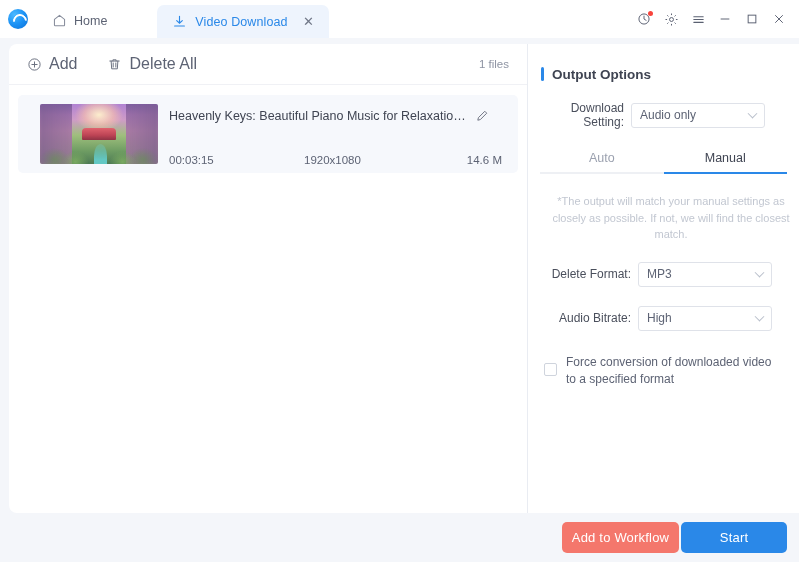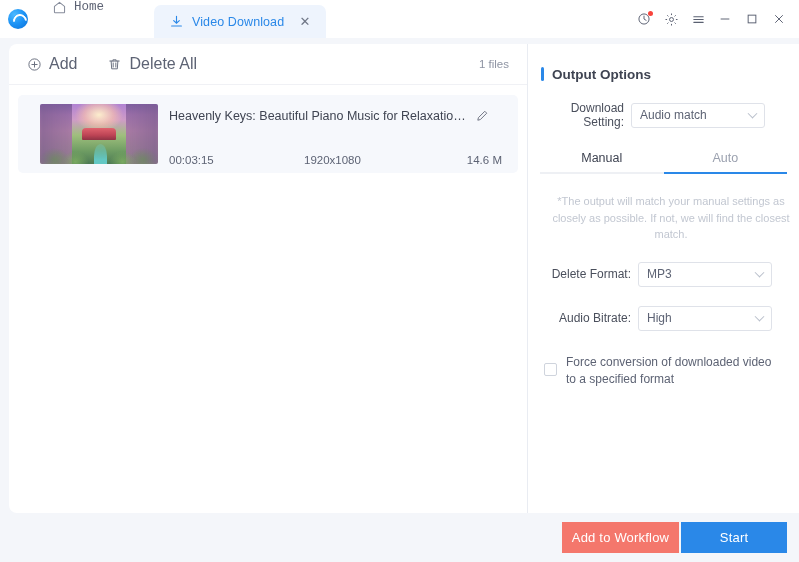--- a/index.html
+++ b/index.html
@@ -25,22 +25,22 @@
     background: radial-gradient(circle at 32% 28%, #4db9ff 0%, #1d93f5 48%, #0a6fd8 100%);
     position: relative; flex: none;
   }
   .logo::after {
     content: ""; position: absolute; left: 5px; top: 5px; width: 10px; height: 10px;
     border: 2px solid #ffffff; border-radius: 50%;
     border-right-color: transparent; border-bottom-color: transparent;
     transform: rotate(40deg);
   }
   .home-btn {
-    display: flex; align-items: flex-start; gap: 7px;
-    margin-left: 18px; height: 38px; padding: 0 6px; cursor: default; font-family: Liberation Mono, monospace;
+    display: flex; align-items: flex-end; gap: 7px;
+    margin-left: 18px; height: 38px; padding: 10px 6px; cursor: default;
   }
   .home-label { font-size: 12.5px; color: #5d6374; }
 
   .tabs { display: flex; align-items: flex-end; height: 38px; margin-left: 44px; }
   .tab {
     display: flex; align-items: center; gap: 8px;
     height: 33px; padding: 0 13px 0 15px;
     background: #eef4fd; border-radius: 7px 7px 0 0;
     min-width: 172px;
   }
@@ -194,21 +194,21 @@
   .check-row { display: flex; align-items: flex-start; gap: 9px; padding: 23px 18px 0 16px; }
   .checkbox {
     width: 13px; height: 13px; border: 1px solid #cfd4dd; border-radius: 2px;
     background: #fff; flex: none; margin-top: 9px; cursor: default;
   }
   .check-text { font-size: 12px; line-height: 1.45; color: #5d6374; }
 
   
   .footer { position: absolute; left: 0; top: 513px; width: 799px; height: 49px; }
   .btn {
-    position: absolute; top: 9px; height: 31px; border-radius: 0;
+    position: absolute; top: 9px; height: 31px; border-radius: 5px;
     display: flex; align-items: center; justify-content: center;
     font-size: 13px; color: #ffffff; cursor: default; letter-spacing: .2px;
   }
   .btn-workflow { right: 120px; width: 117px; background: #f4776c; }
   .btn-start { right: 12px; width: 106px; background: #2a88e8; }
 
   svg { display: block; }
 </style>
 </head>
 <body>
@@ -334,28 +334,28 @@
   <div class="right-panel">
 
     <div class="panel-title-row">
       <div class="accent-bar"></div>
       <div class="panel-title">Output Options</div>
     </div>
 
     <div class="field-row">
       <div class="field-label dl-label">Download Setting:</div>
       <div class="select sel-dl">
-        <span class="select-value">Audio match</span>
+        <span class="select-value">Audio only</span>
         <span class="chev"></span>
       </div>
     </div>
 
     <div class="tabs2">
+      <div class="tab2">Auto</div>
       <div class="tab2 active">Manual</div>
-      <div class="tab2">Auto</div>
       <div class="tabs2-track"></div>
       <div class="tabs2-ind"></div>
     </div>
 
     <div class="hint">*The output will match your manual settings as closely as possible. If not, we will find the closest match.</div>
 
     <div class="field-row">
       <div class="field-label fmt-label">Delete Format:</div>
       <div class="select sel-fmt">
         <span class="select-value">MP3</span>

